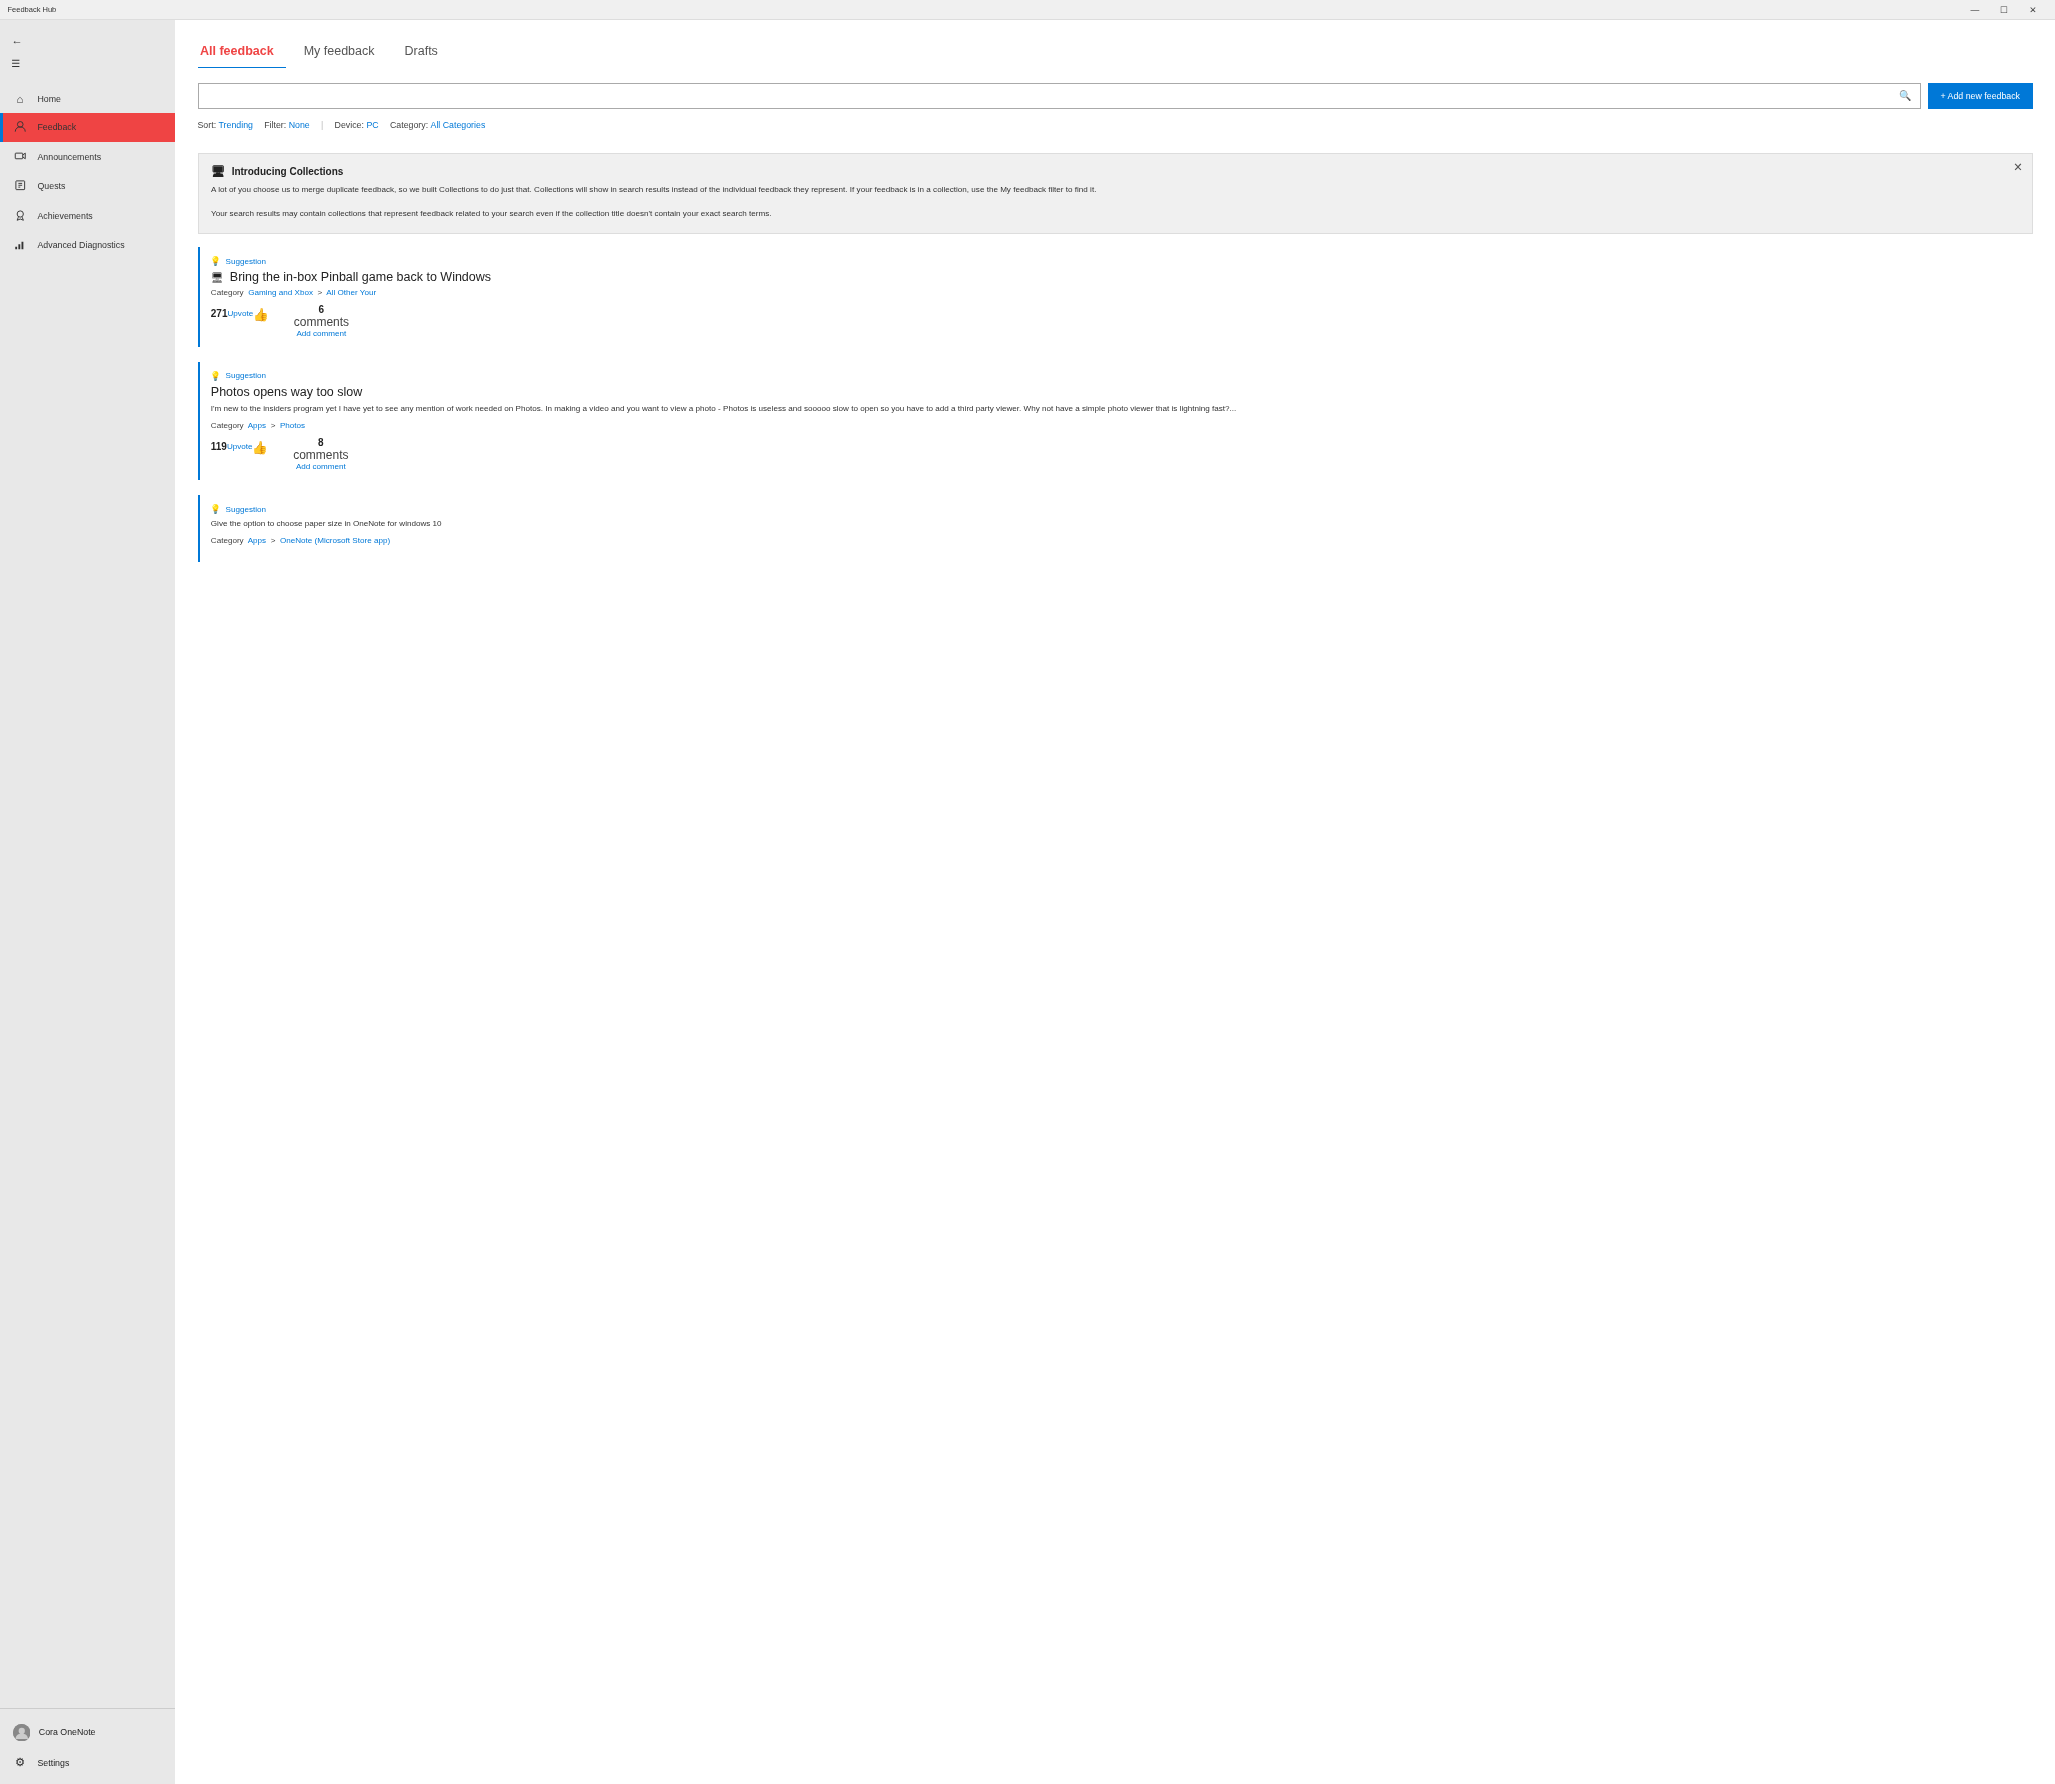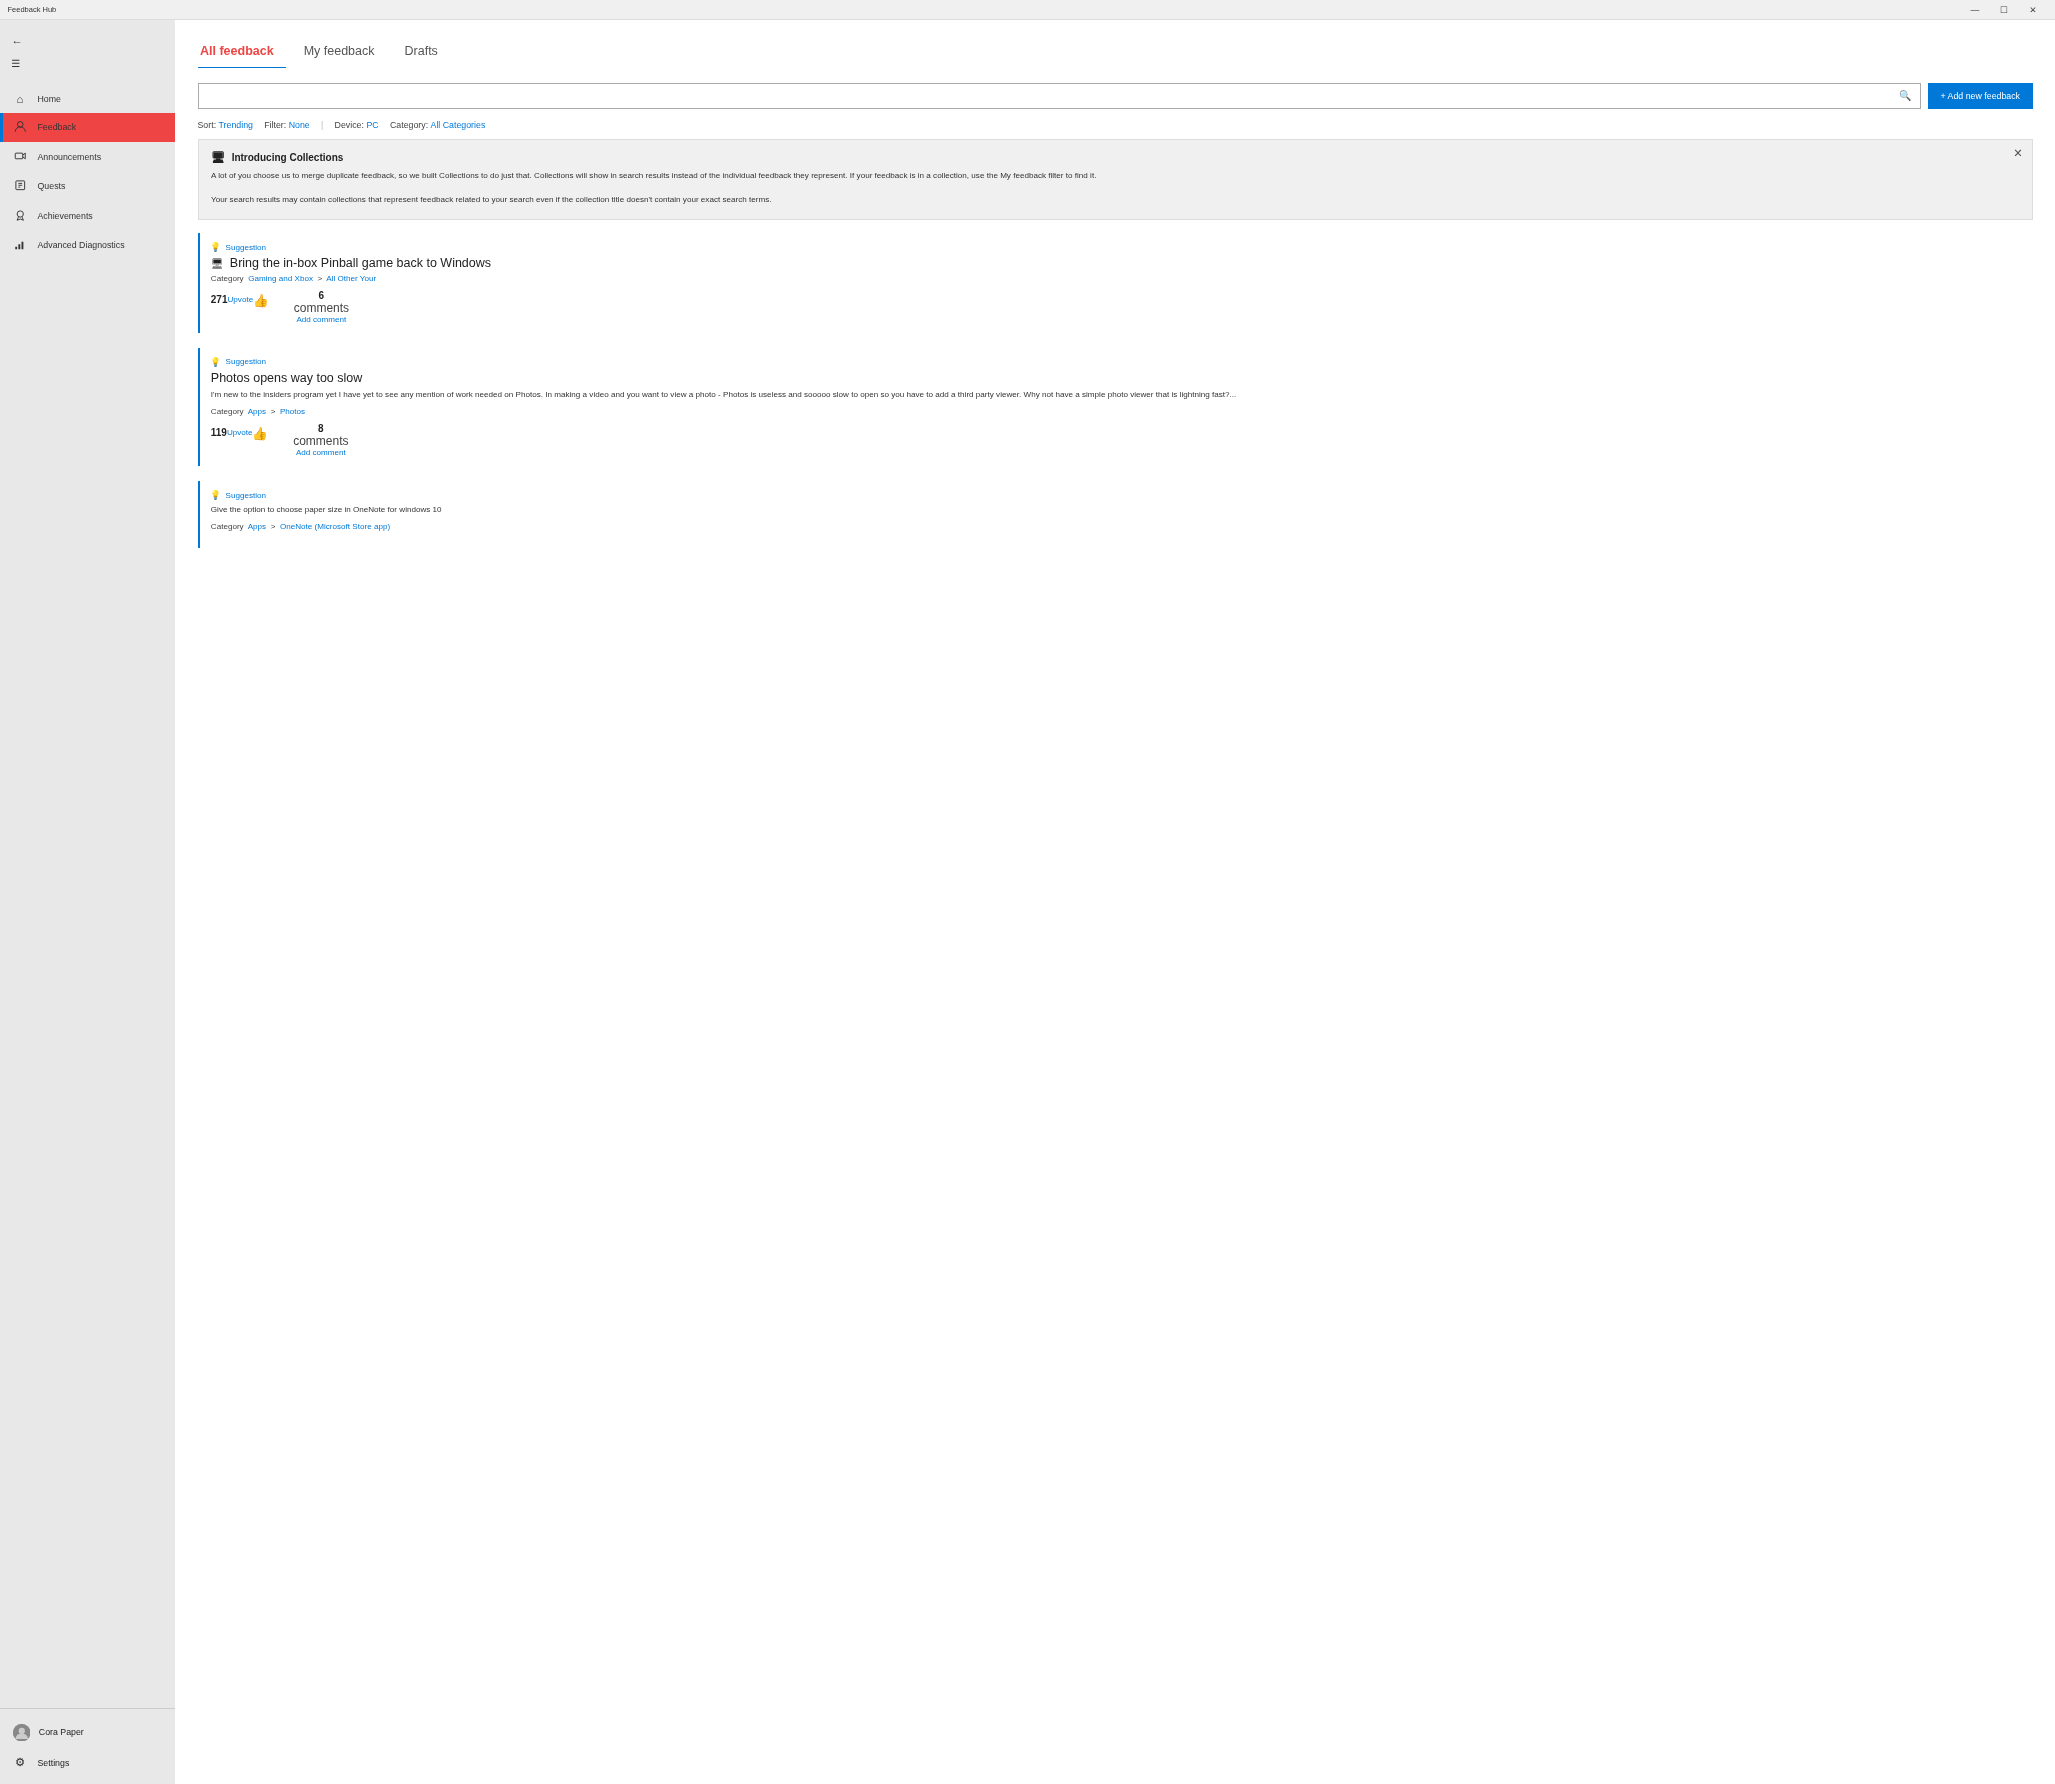--- a/index.html
+++ b/index.html
@@ -172,21 +172,21 @@
       cursor: pointer;
       display: flex; align-items: center; gap: 5px;
       white-space: nowrap;
     }
 
     
     .filter-row {
       display: flex;
       align-items: center;
       gap: 0;
-      margin-bottom: 9px;
+      margin-bottom: 23px;
       font-size: 8.8px;
       flex-wrap: wrap;
     }
     .filter-item { margin-right: 11.3px; color: #444; }
     .filter-link { color: #0078d7; cursor: pointer; }
     .filter-divider { color: #bbb; margin-right: 11.3px; }
 
     
     .notice-box {
       background: #f0f0f0;
@@ -320,21 +320,21 @@
 
     <div class="sidebar-bottom">
       <div class="user-item">
         <div class="user-avatar">
           <svg width="17.5" height="17.5" viewBox="0 0 28 28" fill="none">
             <circle cx="14" cy="14" r="14" fill="#888"></circle>
             <circle cx="14" cy="11" r="5" fill="#ccc"></circle>
             <path d="M4 24c0-5.5 4.5-9 10-9s10 3.5 10 9" fill="#ccc"></path>
           </svg>
         </div>
-        <span class="user-name">Cora Paper</span>
+        <span class="user-name">Cora OneNote</span>
       </div>
       <div class="settings-item">
         <span class="nav-icon">⚙</span>
         <span class="nav-label">Settings</span>
       </div>
     </div>
   </div>
 
   <div class="main-content">
 

